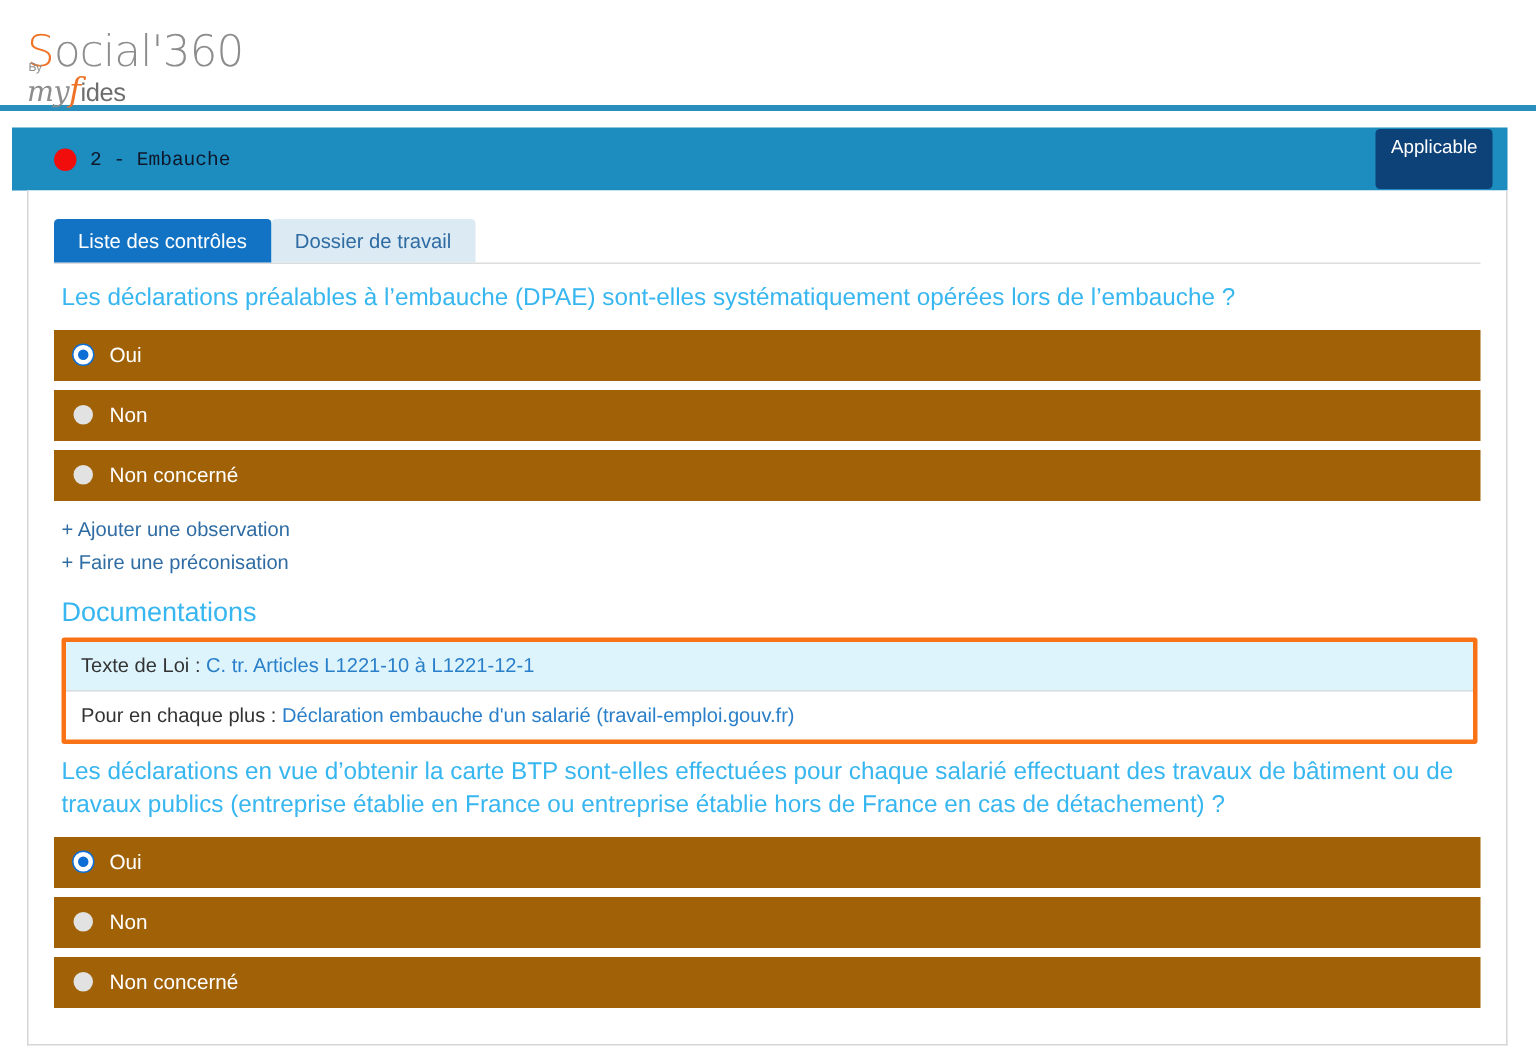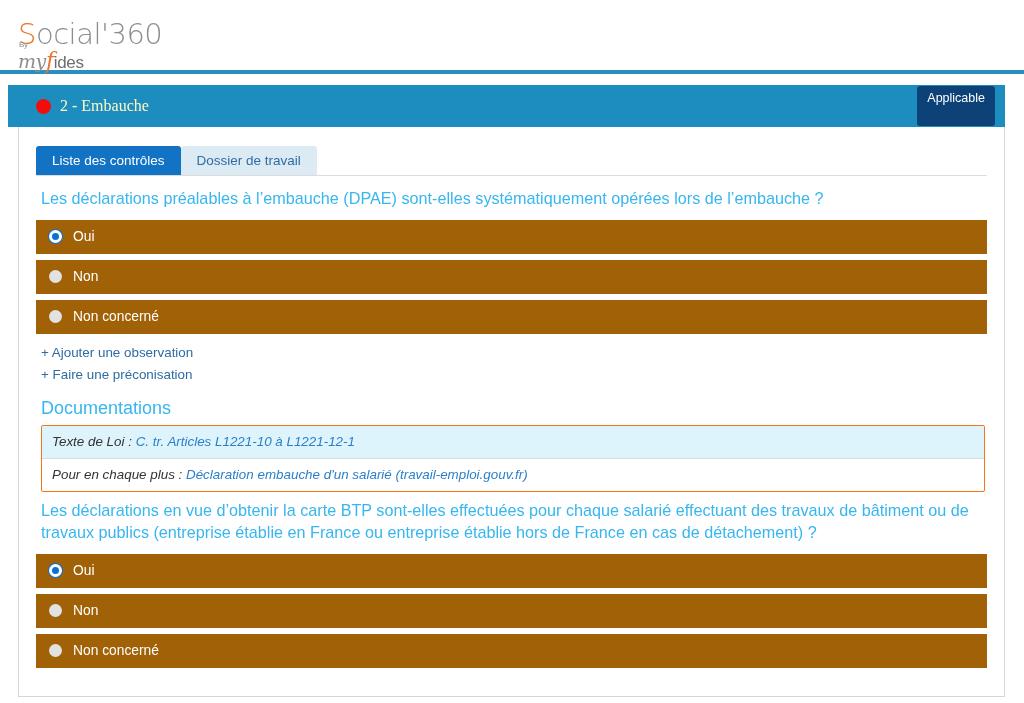--- a/index.html
+++ b/index.html
@@ -116,23 +116,23 @@
   }
   .status-dot {
     width: 15px;
     height: 15px;
     border-radius: 50%;
     background: #f20d0d;
     display: inline-block;
     flex: 0 0 auto;
   }
   .panel-title {
-    color: #fef9c3;
-    font-size: 16px;
-    font-family: Liberation Serif, serif;
+    color: #0f172a;
+    font-size: 13px;
+    font-family: Liberation Mono, monospace;
   }
   .badge-applicable {
     background: #0d4278;
     color: #ffffff;
     font-size: 12.5px;
     padding: 6px 10px 22px;
     border-radius: 3px;
     border: none;
     cursor: pointer;
     font-family: "Liberation Sans", sans-serif;
@@ -236,26 +236,25 @@
   }
 
   
   .doc-title {
     color: #37b6ef;
     font-size: 18px;
     margin: 13px 0 6px 5px;
     font-family: "Liberation Sans", sans-serif;
   }
   .doc-table {
-    border: 1px solid #f97316;
+    border: 3px solid #f97316;
     border-radius: 2px;
     overflow: hidden;
     margin-left: 5px;
     margin-right: 2px;
-    font-style: italic;
   }
   .doc-row {
     padding: 8px 10px 9px;
     font-size: 13.4px;
     color: #333;
     border-bottom: 1px solid #dcdcdc;
     font-family: "Liberation Sans", sans-serif;
   }
   .doc-row:last-child { border-bottom: none; }
   .doc-row.highlight { background: #ddf4fd; }

